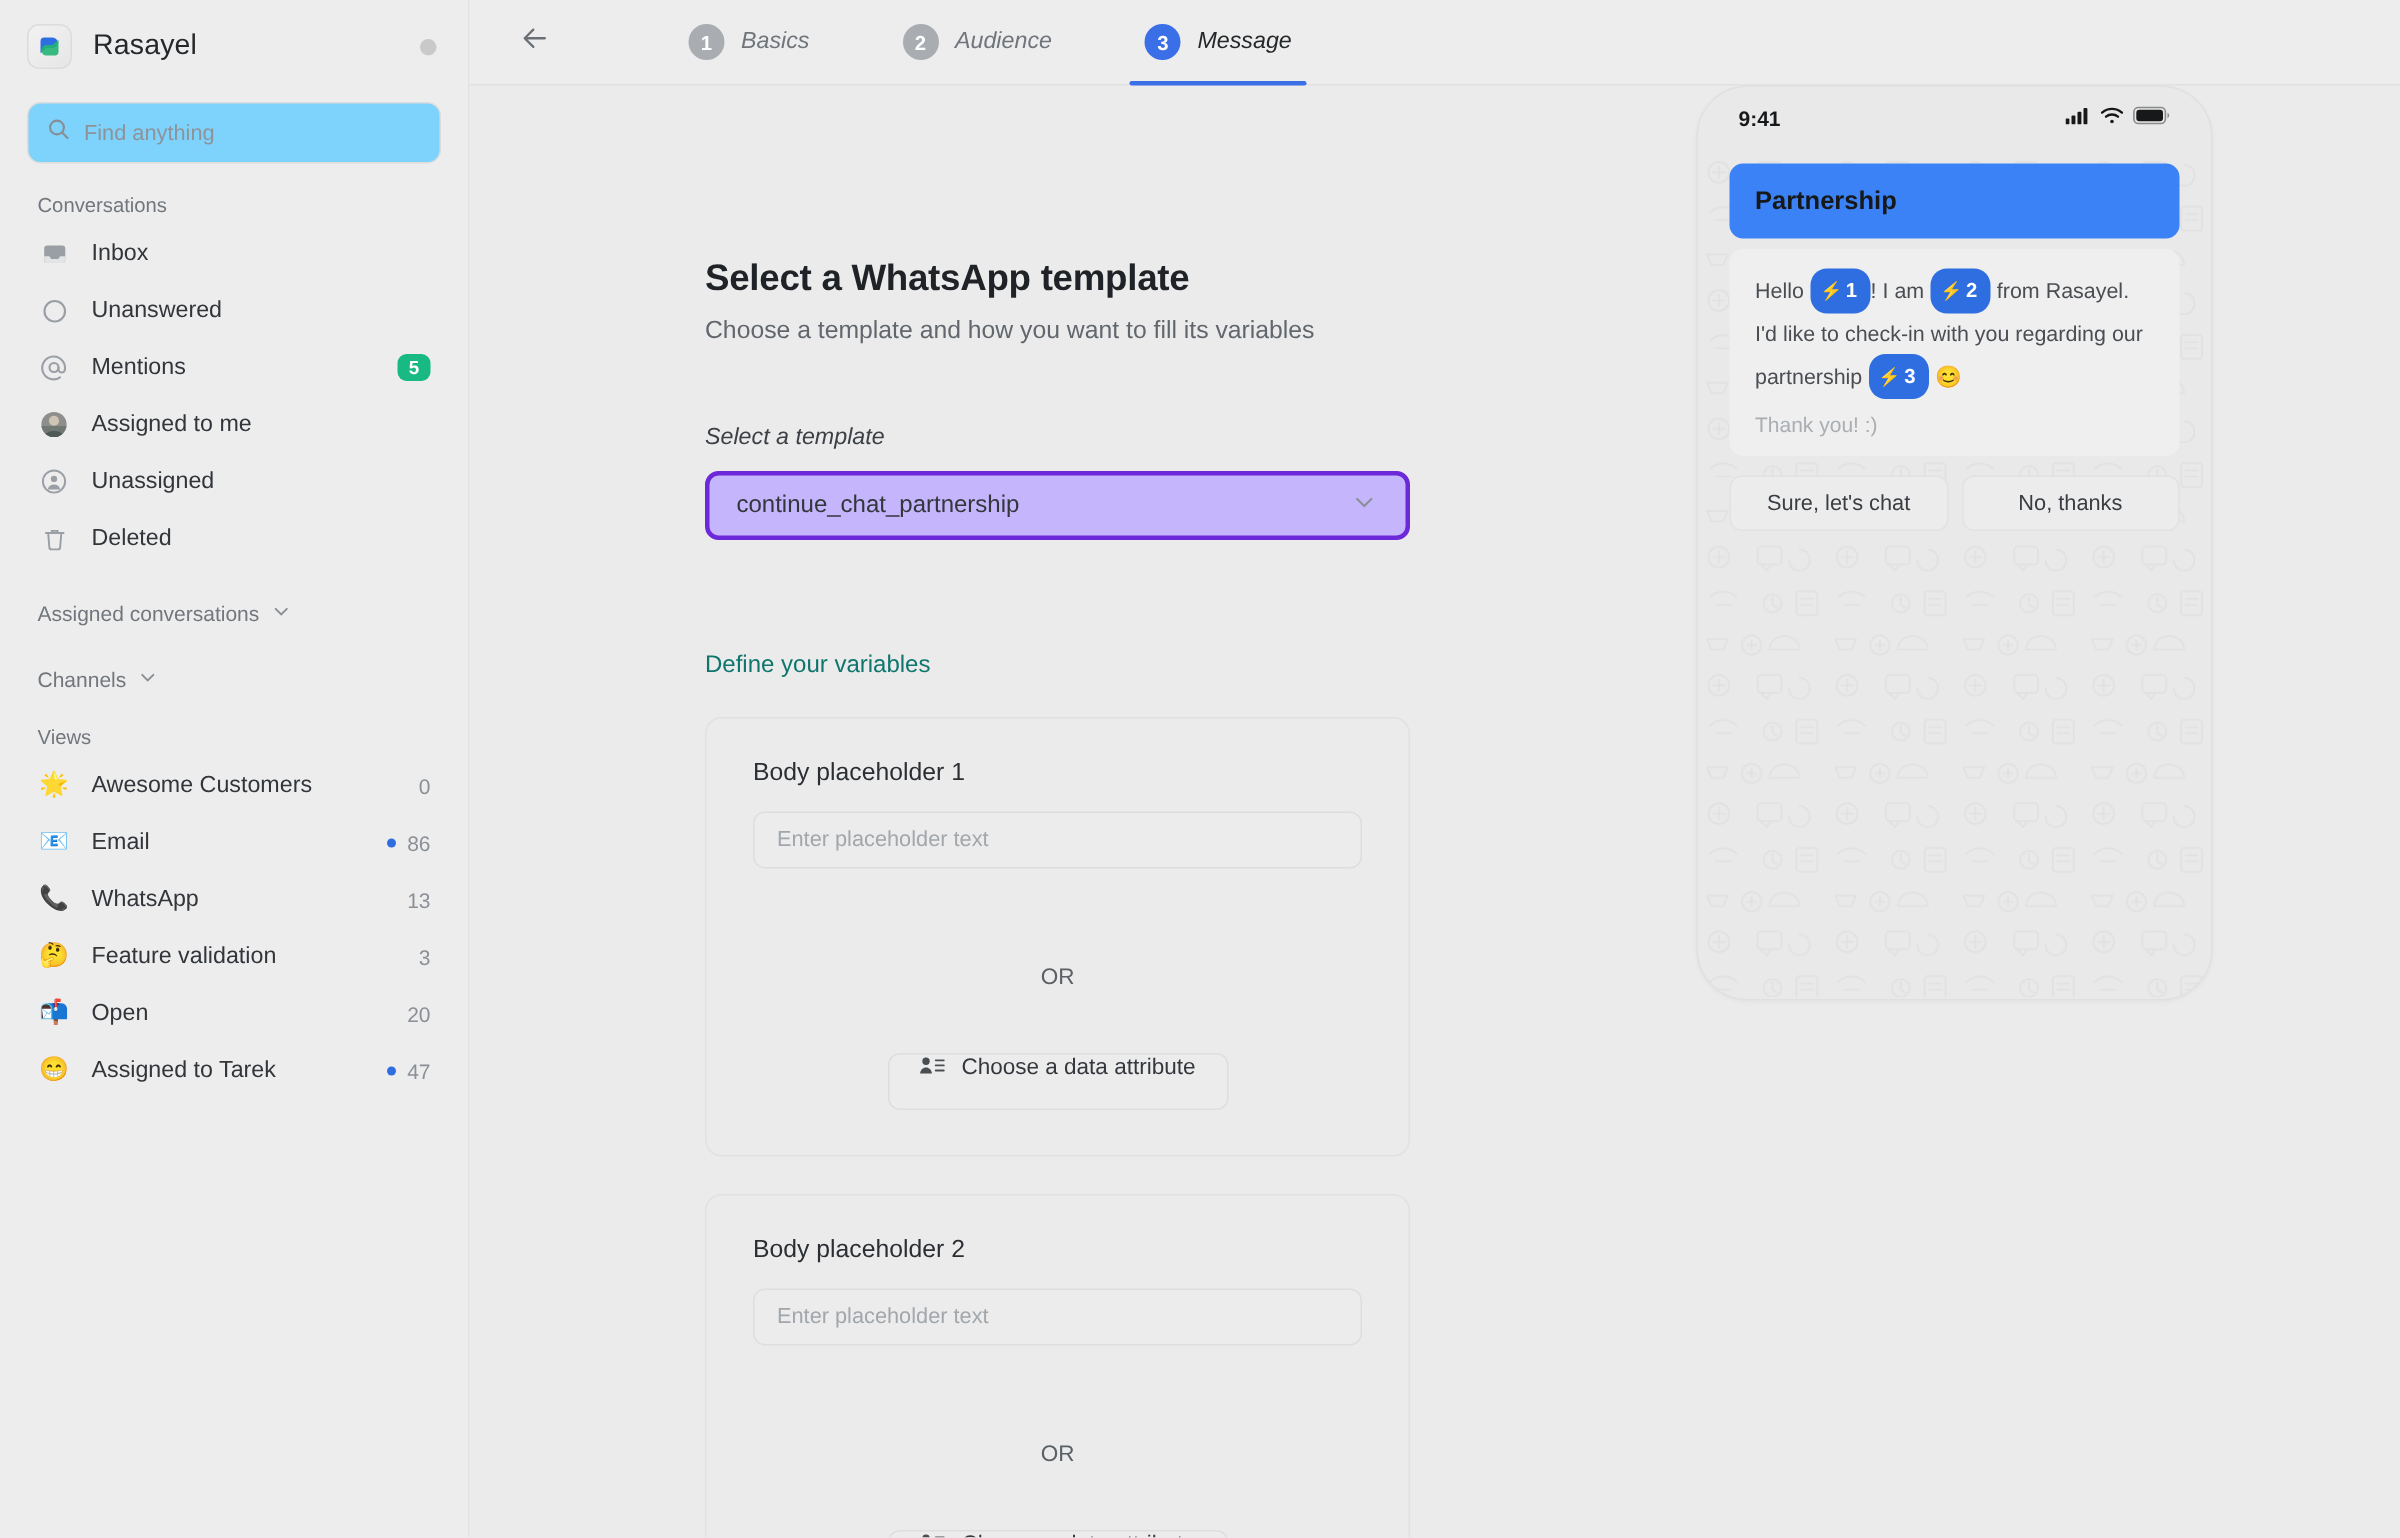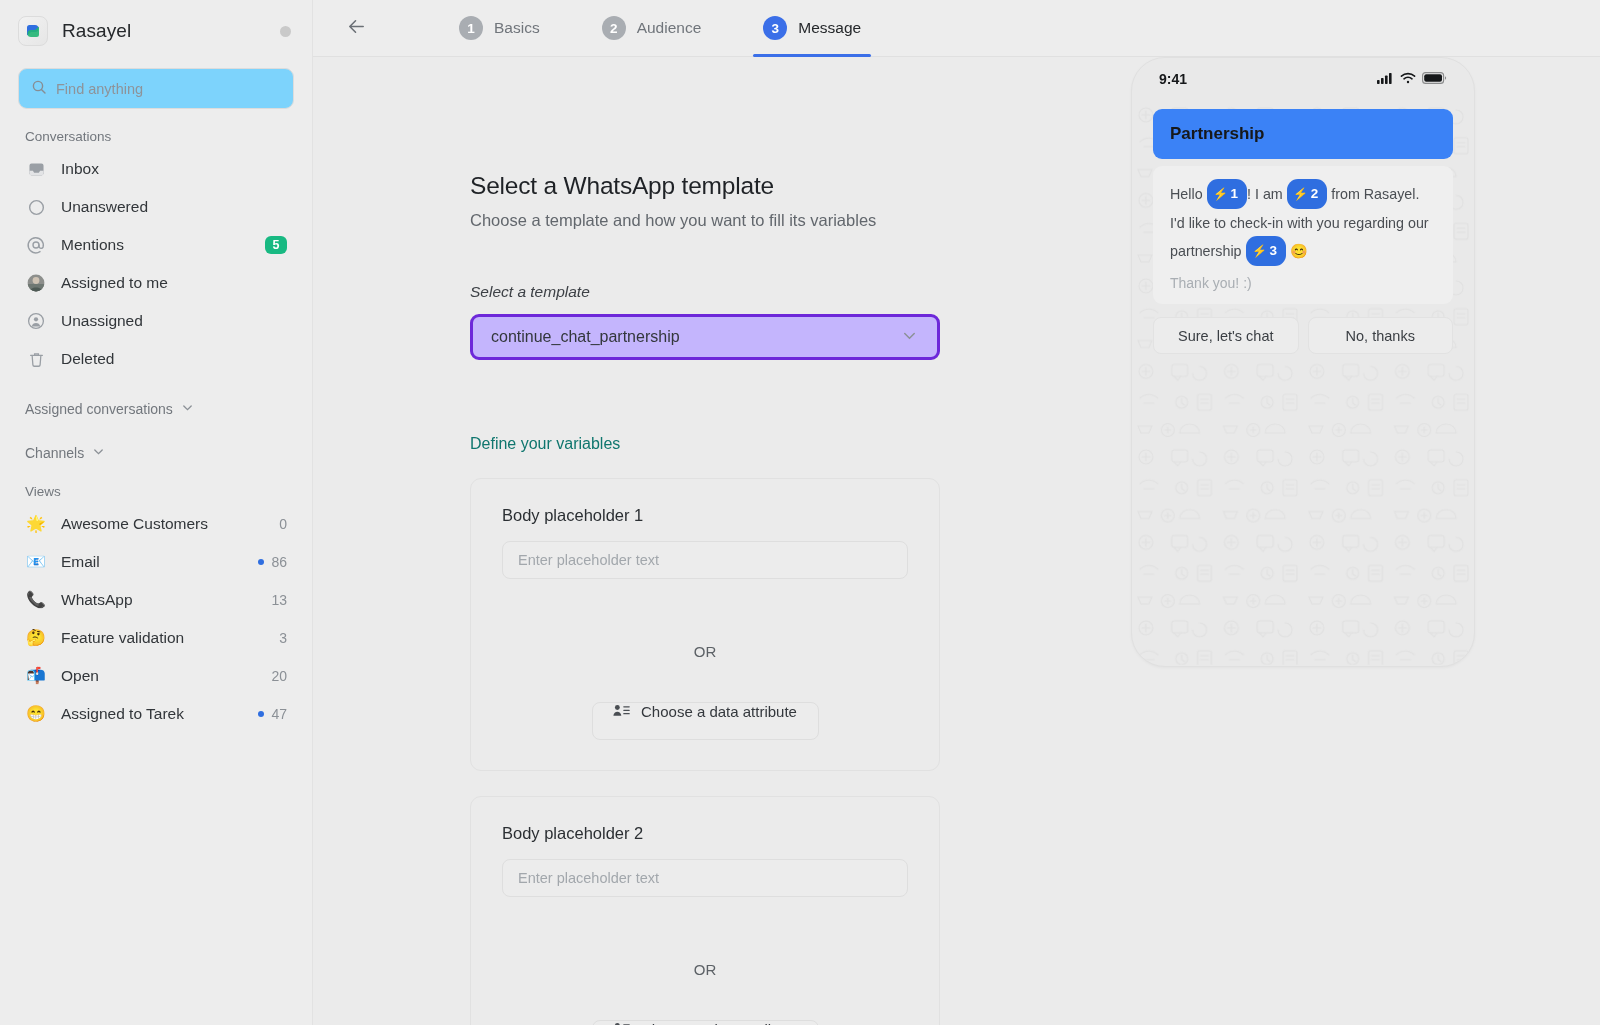--- a/index.html
+++ b/index.html
@@ -78,31 +78,31 @@
     border-bottom: 1px solid #e0e0e0; background: #ededed; position: relative;
   }
   .back-btn { margin-left: 26px; width: 34px; height: 34px; display: flex; align-items: center; justify-content: center; cursor: pointer; }
   .steps { display: flex; align-items: stretch; margin-left: 82px; height: 57px; }
   .step { display: flex; align-items: center; gap: 11px; padding: 0 4px; margin-right: 54px; position: relative; cursor: pointer; }
   .step-num {
     width: 24px; height: 24px; border-radius: 50%; background: #a9adb2; color: #fff;
     font-size: 13.5px; display: flex; align-items: center; justify-content: center; font-weight: bold;
   }
   .step.active .step-num { background: #3b6fe8; }
-  .step-label { font-size: 15.5px; color: #70757b; }
+  .step-label { font-size: 15.5px; color: #70757b; font-style: italic; }
   .step.active .step-label { color: #25282b; }
   .step.active::after {
     content: ""; position: absolute; left: -6px; right: -6px; bottom: 0;
     height: 3px; background: #3b6fe8; border-radius: 2px;
   }
 
   .content { flex: 1; position: relative; overflow: hidden; }
 
   .form-col { position: absolute; left: 157px; top: 115px; width: 470px; }
-  .page-title { font-size: 24.5px; color: #1f2226; font-weight: normal; letter-spacing: -0.2px; }
+  .page-title { font-size: 24.5px; color: #1f2226; font-weight: bold; letter-spacing: -0.2px; }
   .page-sub { font-size: 16.5px; color: #62676d; margin-top: 11px; }
 
   .field-label { font-size: 15.5px; color: #3d4146; margin-top: 53px; font-style: italic; }
   .select-box {
     margin-top: 13px; height: 46px; border: 3px solid #6d28d9; border-radius: 9px;
     background: #c4b5fd; display: flex; align-items: center; padding: 0 18px; cursor: pointer; justify-content: center;
   }
   .select-value { font-size: 16px; color: #33373c; }
   .select-caret { margin-left: auto; }
 

